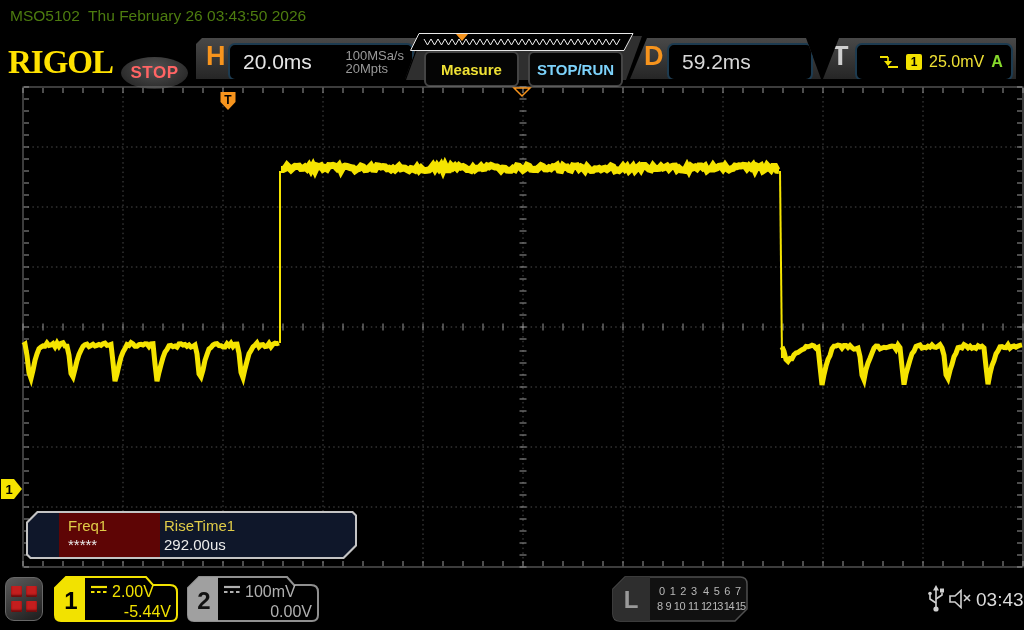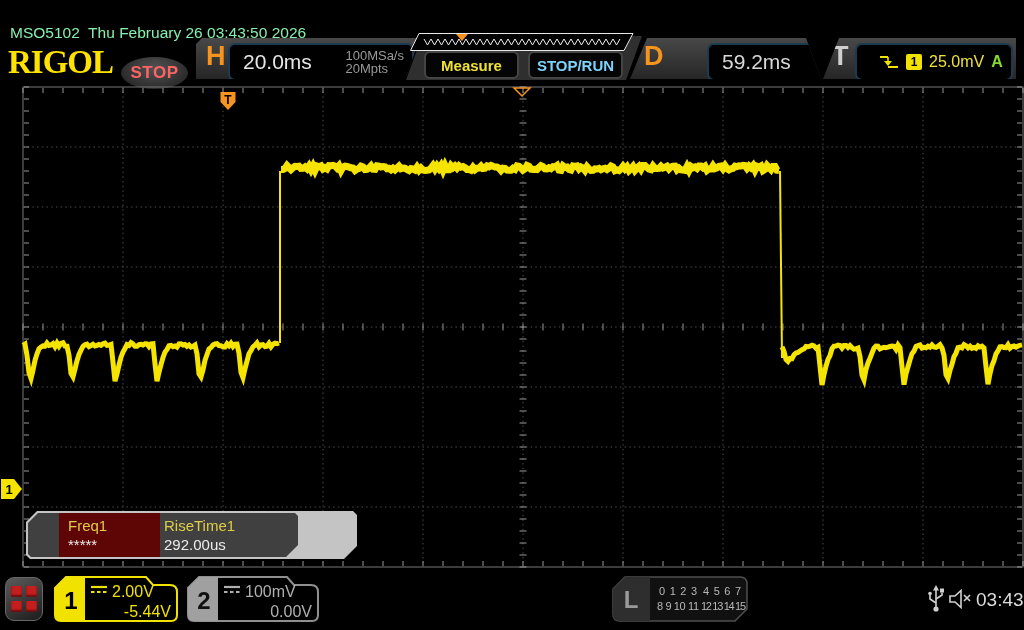--- a/index.html
+++ b/index.html
@@ -3,61 +3,61 @@
 <meta charset="utf-8">
 <style>
   * { margin:0; padding:0; box-sizing:border-box; }
   html,body { background:#000; }
   body { font-family:"Liberation Sans","DejaVu Sans",sans-serif; }
   .screen { position:relative; width:1024px; height:630px; background:#000; overflow:hidden; }
 
   .abs { position:absolute; }
 
   
-  .titlebar { left:10px; top:24px; color:#86efac; font-size:15.5px; white-space:pre; }
+  .titlebar { left:10px; top:7px; color:#4d7c0f; font-size:15.5px; white-space:pre; }
 
   
   .logo { left:8px; top:44px; color:#ffe200; font-family:"Liberation Serif","DejaVu Serif",serif;
           font-size:33px; font-weight:bold; letter-spacing:-1px; transform:scaleY(1.04); }
   .stop-badge { left:121px; top:45px; width:67px; height:32px; border-radius:50%;
           background:radial-gradient(ellipse at 50% 35%, #525252, #2a2a2a 75%);
           color:#ff6464; font-weight:bold; font-size:17px; letter-spacing:.5px;
           display:flex; align-items:center; justify-content:center;margin-top:12px; }
 
   
   .blk { top:38px; height:41px; background:linear-gradient(#484848,#262626); }
   .blk-letter { position:absolute; top:3px; font-size:27px; font-weight:bold; color:#f7941d; }
   .inner-box { position:absolute; top:5px; height:38px; background:#000;
           border:2px solid #1d3b50; border-radius:7px; display:flex; align-items:center; }
   .h-block { left:196px; width:224px; clip-path:polygon(6px 0,100% 0,calc(100% - 15px) 100%,0 100%,0 6px); }
   .h-inner { left:32px; width:186px; }
   .timebase { margin-left:13px; color:#e6e6e6; font-size:21px; }
   .srate { margin-left:auto; margin-right:8px; color:#999; font-size:13px; line-height:13px; }
   .backdrop { left:406px; top:36px; width:236px; height:44px; background:#2f2f2f;
           clip-path:polygon(16px 0,100% 0,calc(100% - 16px) 100%,0 100%); }
-  .hdr-btn { top:51px; width:95px; height:28px; background:#050505; border:2px solid #454545;
+  .hdr-btn { top:51px; width:95px; height:36px; background:#050505; border:2px solid #454545;
           border-radius:6px; display:flex; align-items:center; justify-content:center;
           font-size:15px; font-weight:bold; }
   .measure-btn { left:424px; color:#efe135; }
   .stoprun-btn { left:528px; color:#7dd3fc; }
   .d-block { left:630px; width:191px; clip-path:polygon(17px 0,calc(100% - 15px) 0,100% 100%,0 100%); }
-  .d-inner { left:37px; width:146px;margin-left:40px; }
+  .d-inner { left:37px; width:146px; }
   .d-value { margin-left:13px; color:#d8d8d8; font-size:21px; }
   .t-block { left:823px; width:193px; clip-path:polygon(16px 0,100% 0,100% 100%,0 100%); }
   .t-letter { color:#cfcfcf !important; }
   .t-inner { left:32px; width:158px; gap:7px; padding-left:22px; }
   .trig-src { width:16px; height:16px; background:#f2e200; color:#000; border-radius:2px;
           font-size:12px; font-weight:bold; display:flex; align-items:center; justify-content:center; }
   .trig-level { color:#efe135; font-size:16px; }
   .trig-mode { color:#86d92c; font-size:16px; font-weight:bold; }
 
   
   .meas-outer { left:26px; top:511px; width:331px; height:48px; background:#c4c4c4;
           clip-path:polygon(11px 0,calc(100% - 4px) 0,100% 4px,100% calc(100% - 13px),calc(100% - 13px) 100%,4px 100%,0 calc(100% - 4px),0 11px); }
-  .meas-inner { left:2px; top:2px; width:270px; height:44px; background:#404040;
+  .meas-inner { left:2px; top:2px; width:327px; height:44px; background:#0f172a;
           clip-path:polygon(10px 0,calc(100% - 3px) 0,100% 3px,100% calc(100% - 12px),calc(100% - 12px) 100%,3px 100%,0 calc(100% - 3px),0 10px); }
   .meas-col { position:absolute; top:0; height:44px; }
   .meas-name { position:absolute; top:4px; font-size:15px; color:#e0cc48; }
   .meas-value { position:absolute; top:23px; font-size:15px; color:#ececec; }
 
   
   .menu-icon { left:5px; top:577px; width:38px; height:44px; border-radius:9px;
           background:linear-gradient(150deg,#5b5b5b,#1c1c1c); border:1px solid #686868;
           display:grid; grid-template-columns:11px 11px; grid-template-rows:11px 11px;
           gap:4px; align-content:center; justify-content:center; }

